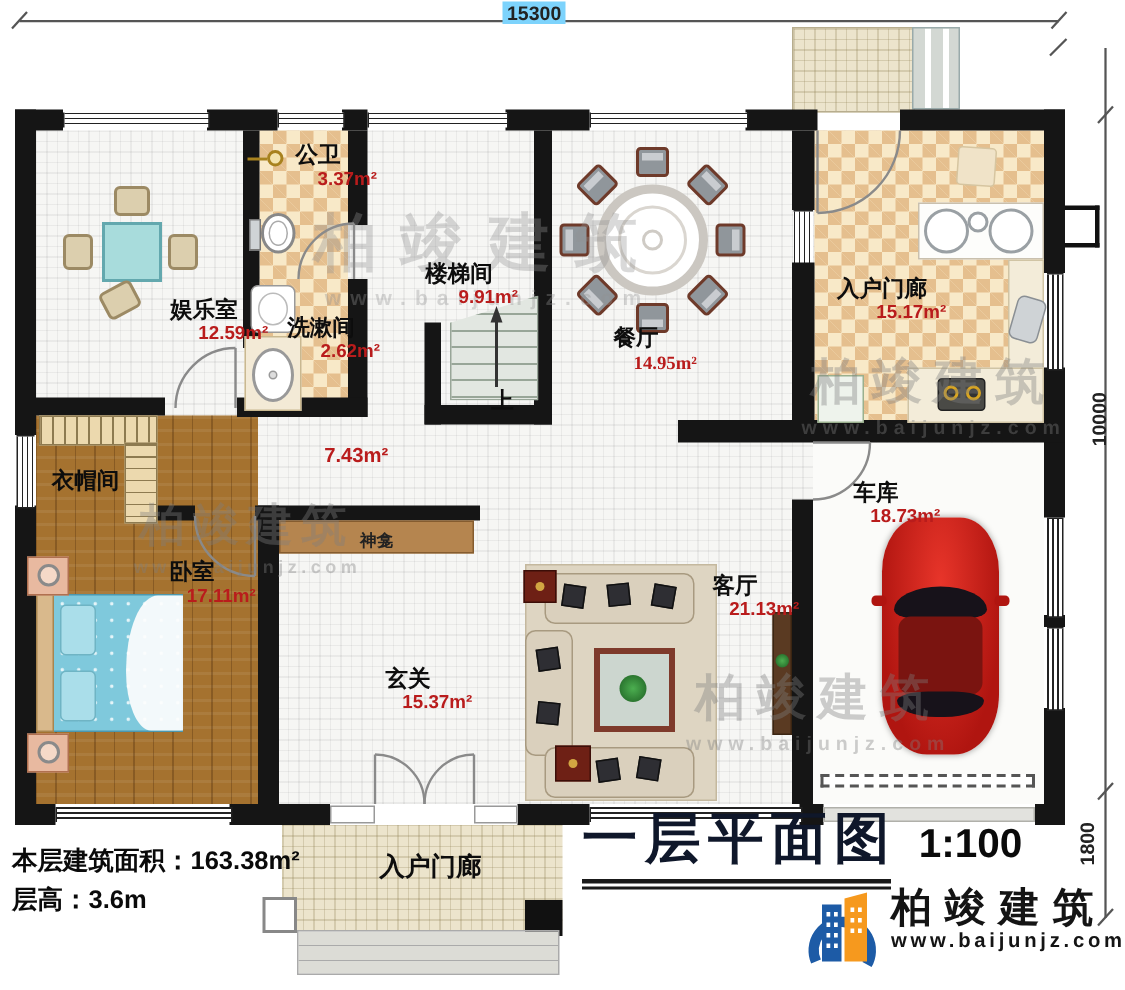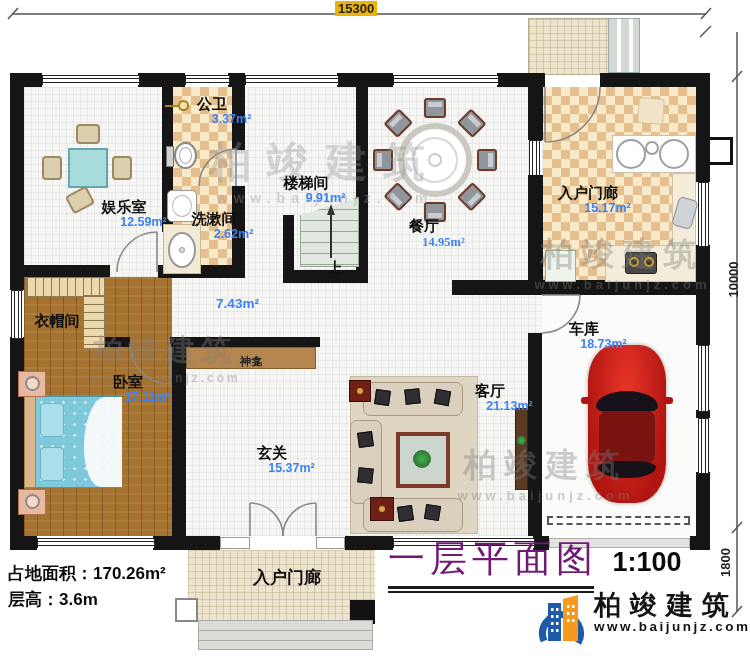--- a/index.html
+++ b/index.html
@@ -20,35 +20,35 @@
       repeating-linear-gradient(to right,rgba(60,30,5,.28) 0 1px,transparent 1px 13px),
       repeating-linear-gradient(to bottom,rgba(255,255,255,.07) 0 2px,transparent 2px 9px);}
   .porchf{position:absolute;background-color:#ece4cc;background-image:
       repeating-linear-gradient(to right,rgba(140,125,80,.25) 0 1px,transparent 1px 7px),
       repeating-linear-gradient(to bottom,rgba(140,125,80,.25) 0 1px,transparent 1px 7px);}
   .garagef{position:absolute;background:#fbfbf9;}
   .hatchV{position:absolute;background:#ecd9ae;background-image:repeating-linear-gradient(to right,#8d7a50 0 1px,transparent 1px 8px);border:1px solid #8d7a50;}
   .hatchH{position:absolute;background:#ecd9ae;background-image:repeating-linear-gradient(to bottom,#8d7a50 0 1px,transparent 1px 8px);border:1px solid #8d7a50;}
   .rlabel{position:absolute;text-align:center;line-height:1.15;transform:translateX(-50%);white-space:nowrap;z-index:30;}
   .rname{font-size:15px;font-weight:bold;color:#0d0d0d;}
-  .rarea{font-size:12.5px;font-weight:bold;color:#3b82f6;margin-left:39px;}
+  .rarea{font-size:12.5px;font-weight:bold;color:#b91c1c;margin-left:39px;}
   .wm{position:absolute;text-align:center;color:rgba(125,125,125,.38);font-weight:900;z-index:25;pointer-events:none;white-space:nowrap;}
   .wm .wmu{display:block;font-weight:bold;}
   .furn{position:absolute;box-sizing:border-box;}
   .dchair{position:absolute;left:-11px;top:-10px;width:22px;height:20px;background:#90969b;
       border:2px solid #6e3a2a;border-radius:3px;box-sizing:border-box;}
   .dchair::after{content:"";position:absolute;left:2px;top:2px;right:2px;height:5px;background:#c9ccd0;}
   .echair{position:absolute;background:#dccfae;border:2px solid #9c8a64;border-radius:4px;box-sizing:border-box;}
   .sofa{position:absolute;background:#dad0bd;border:1px solid #a89a80;border-radius:7px;box-sizing:border-box;}
   .pillow{position:absolute;width:13px;height:13px;background:#2e2e33;border:1px solid #111;}
   .redtable{position:absolute;background:#6e2015;border:1px solid #3c0e08;}
   .redtable::after{content:"";position:absolute;left:50%;top:50%;width:6px;height:6px;margin:-3px;border-radius:50%;background:#d2a642;}
   .cir{position:absolute;border-radius:50%;box-sizing:border-box;background:#fff;}
   .info-line{font-size:17px;font-weight:bold;line-height:25.5px;color:#0a0a0a;white-space:nowrap;}
-  .dimtext{position:absolute;font-size:13px;font-weight:bold;color:#222;background:#eab308;padding:0 3px;z-index:40;}
+  .dimtext{position:absolute;font-size:13px;font-weight:bold;color:#222;background:#7dd3fc;padding:0 3px;z-index:40;}
   .stairs{position:absolute;left:300px;top:197px;width:57px;height:68px;background:#e2e7e1;
       background-image:repeating-linear-gradient(to bottom,#98a698 0 1px,transparent 1px 11px);
       clip-path:polygon(0 26%,100% 0,100% 100%,0 100%);border:1px solid #98a698;}
   svg.overlay{position:absolute;left:0;top:0;z-index:20;pointer-events:none;}
 </style>
 </head>
 <body>
 
 <div id="plan">
 
@@ -237,21 +237,21 @@
       <line x1="732" y1="82" x2="742" y2="71"></line>
       <line x1="732" y1="533" x2="742" y2="522"></line>
       <line x1="732" y1="617" x2="742" y2="606"></line>
     </g>
   </svg>
 
   <div class="dimtext" style="left:335px;top:1px;">15300</div>
   <div class="dimtext" style="left:697px;top:272px;width:66px;text-align:center;transform:rotate(-90deg);background:transparent;">10000</div>
   <div class="dimtext" style="left:692px;top:555px;width:60px;text-align:center;transform:rotate(-90deg);background:transparent;">1800</div>
 
-  <div class="rlabel" style="left:124px;top:198px;text-align:center;">
+  <div class="rlabel" style="left:136px;top:198px;text-align:center;">
     <div class="rname">娱乐室</div>
       <div class="rarea">12.59m²</div>
     </div>
   <div class="rlabel" style="left:212px;top:95px;">
     <div class="rname">公卫</div>
       <div class="rarea">3.37m²</div>
     </div>
   <div class="rlabel" style="left:214px;top:210px;">
     <div class="rname">洗漱间</div>
       <div class="rarea">2.62m²</div>
@@ -301,26 +301,26 @@
     <span>柏竣建筑</span>
     <span class="wmu" style="font-size:12px;letter-spacing:3px;">www.baijunjz.com</span></div>
   <div class="wm" style="left:505px;top:232px;width:235px;font-size:33px;letter-spacing:8px;">
     <span>柏竣建筑</span>
     <span class="wmu" style="font-size:13px;letter-spacing:4px;">www.baijunjz.com</span></div>
   <div class="wm" style="left:428px;top:443px;width:235px;font-size:33px;letter-spacing:8px;">
     <span>柏竣建筑</span>
     <span class="wmu" style="font-size:13px;letter-spacing:4px;">www.baijunjz.com</span></div>
 
   <div class="abs" style="left:8px;top:561px;z-index:40;">
-    <div class="info-line">占地面积：170.26m²</div>
+    <div class="info-line">本层建筑面积：163.38m²</div>
     <div class="info-line">层高：3.6m</div>
   </div>
 
   <div class="abs" style="left:388px;top:534px;z-index:40;white-space:nowrap;">
-    <span style="font-size:37px;font-weight:normal;letter-spacing:5px;color:#701a75;">一层平面图</span>
+    <span style="font-size:37px;font-weight:bold;letter-spacing:5px;color:#0f172a;">一层平面图</span>
     <span style="font-size:27px;font-weight:bold;color:#0a0a0a;margin-left:10px;">1:100</span>
     <div style="margin-top:2px;width:206px;height:3px;background:#1a1a1a;"></div>
     <div style="margin-top:2px;width:206px;height:2px;background:#1a1a1a;"></div>
   </div>
 
   <div class="abs" style="left:534px;top:591px;display:flex;align-items:flex-start;z-index:40;">
     <svg width="52" height="60" viewBox="0 0 52 60">
       <path d="M10,50 A19,19 0 1 1 44,52" stroke="#1d5ba6" stroke-width="7" fill="none"></path>
       <rect x="14" y="12" width="13" height="38" fill="#1d5ba6"></rect>
       <polygon points="29,8 44,4 44,50 29,50" fill="#f6991e"></polygon>

